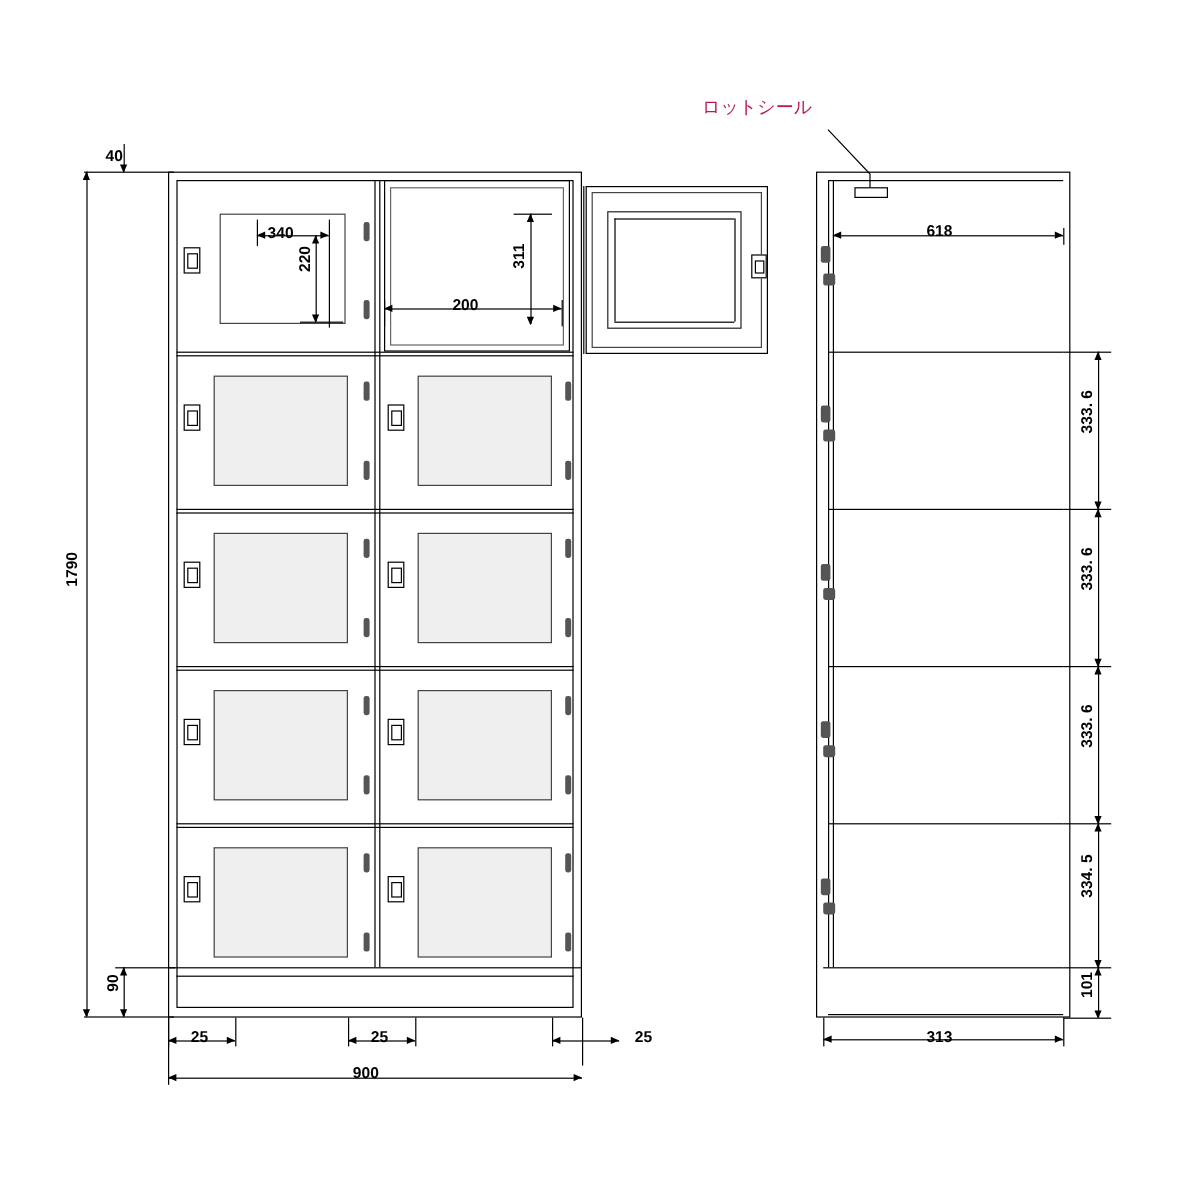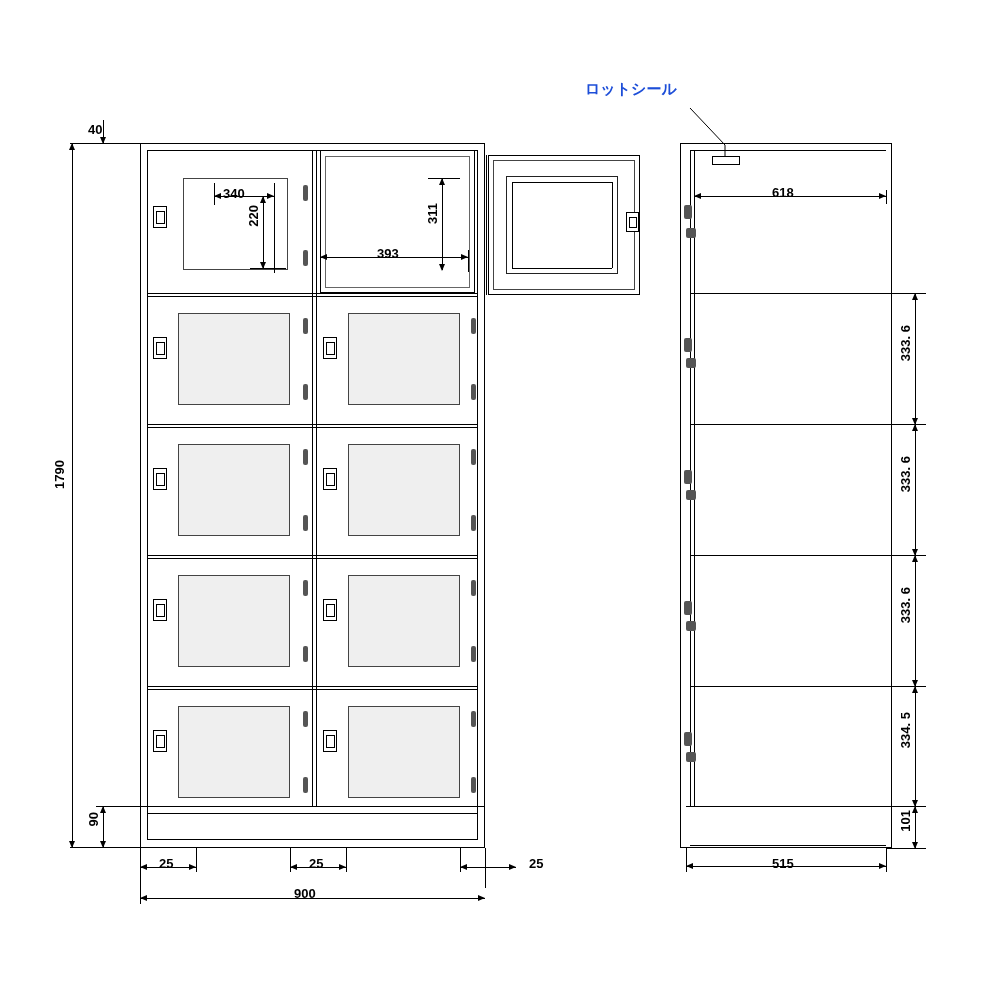--- a/index.html
+++ b/index.html
@@ -1,21 +1,21 @@
 <!DOCTYPE html>
 <html><head>
 <meta charset="utf-8">
 <style>
   html,body{margin:0;padding:0;background:#ffffff;}
   body{width:1000px;height:1000px;overflow:hidden;font-family:"Liberation Sans",sans-serif;color:#000;}
   #sheet{position:relative;width:1000px;height:1000px;}
   .ln{position:absolute;background:#000;}
   .h{height:1px;}
   .v{width:1px;}
-  .lbl{position:absolute;font-size:13px;font-weight:bold;color:#1d4ed8;white-space:nowrap;letter-spacing:0px;}
+  .lbl{position:absolute;font-size:13px;font-weight:normal;color:#be185d;white-space:nowrap;letter-spacing:0px;}
   .dimtxt{position:absolute;font-size:13px;font-weight:bold;white-space:nowrap;}
   .dimtxt.vert{writing-mode:vertical-rl;transform:rotate(180deg);}
   .box{position:absolute;border:1px solid #000;box-sizing:border-box;}
   .panel{position:absolute;border:1px solid #444;box-sizing:border-box;background:#efefef;}
   .lock{position:absolute;border:1px solid #000;box-sizing:border-box;background:#fff;}
   .lockin{position:absolute;border:1px solid #000;box-sizing:border-box;background:#fff;}
   .hinge{position:absolute;background:#555;border-radius:2px;}
   .arrow{position:absolute;width:0;height:0;}
   .ar-l{border-top:3px solid transparent;border-bottom:3px solid transparent;border-right:7px solid #000;}
   .ar-r{border-top:3px solid transparent;border-bottom:3px solid transparent;border-left:7px solid #000;}
@@ -184,21 +184,21 @@
   <div class="arrow ar-u" style="left:260px;top:196px;"></div>
   <div class="arrow ar-d" style="left:260px;top:262px;"></div>
   <div class="ln h" style="left:250px;top:268px;width:36px;"></div>
   <div class="dimtxt vert" style="left:246px;top:205px;">220</div>
 
   <div class="ln h" style="left:320px;top:257px;width:148px;"></div>
   <div class="arrow ar-l" style="left:320px;top:254px;"></div>
   <div class="arrow ar-r" style="left:461px;top:254px;"></div>
   <div class="ln v" style="left:320px;top:250px;height:22px;"></div>
   <div class="ln v" style="left:468px;top:250px;height:22px;"></div>
-  <div class="dimtxt" style="left:377px;top:246px;">393</div>
+  <div class="dimtxt" style="left:377px;top:246px;">200</div>
 
   <div class="ln v" style="left:442px;top:178px;height:92px;"></div>
   <div class="arrow ar-u" style="left:439px;top:178px;"></div>
   <div class="arrow ar-d" style="left:439px;top:264px;"></div>
   <div class="ln h" style="left:428px;top:178px;width:32px;"></div>
   <div class="dimtxt vert" style="left:425px;top:203px;">311</div>
 
   <div class="ln h" style="left:140px;top:867px;width:56px;"></div>
   <div class="arrow ar-l" style="left:140px;top:864px;"></div>
   <div class="arrow ar-r" style="left:189px;top:864px;"></div>
@@ -230,21 +230,21 @@
   <div class="arrow ar-l" style="left:694px;top:193px;"></div>
   <div class="arrow ar-r" style="left:879px;top:193px;"></div>
   <div class="ln v" style="left:886px;top:190px;height:14px;"></div>
   <div class="dimtxt" style="left:772px;top:185px;">618</div>
 
   <div class="ln h" style="left:686px;top:866px;width:200px;"></div>
   <div class="arrow ar-l" style="left:686px;top:863px;"></div>
   <div class="arrow ar-r" style="left:879px;top:863px;"></div>
   <div class="ln v" style="left:686px;top:848px;height:24px;"></div>
   <div class="ln v" style="left:886px;top:848px;height:24px;"></div>
-  <div class="dimtxt" style="left:772px;top:856px;">515</div>
+  <div class="dimtxt" style="left:772px;top:856px;">313</div>
 
   <div class="ln v" style="left:915px;top:293px;height:131px;"></div>
   <div class="arrow ar-u" style="left:912px;top:293px;"></div>
   <div class="arrow ar-d" style="left:912px;top:418px;"></div>
   <div class="ln h" style="left:886px;top:293px;width:40px;"></div>
   <div class="dimtxt vert" style="left:898px;top:325px;">333. 6</div>
 
   <div class="ln v" style="left:915px;top:424px;height:131px;"></div>
   <div class="arrow ar-u" style="left:912px;top:424px;"></div>
   <div class="arrow ar-d" style="left:912px;top:549px;"></div>

